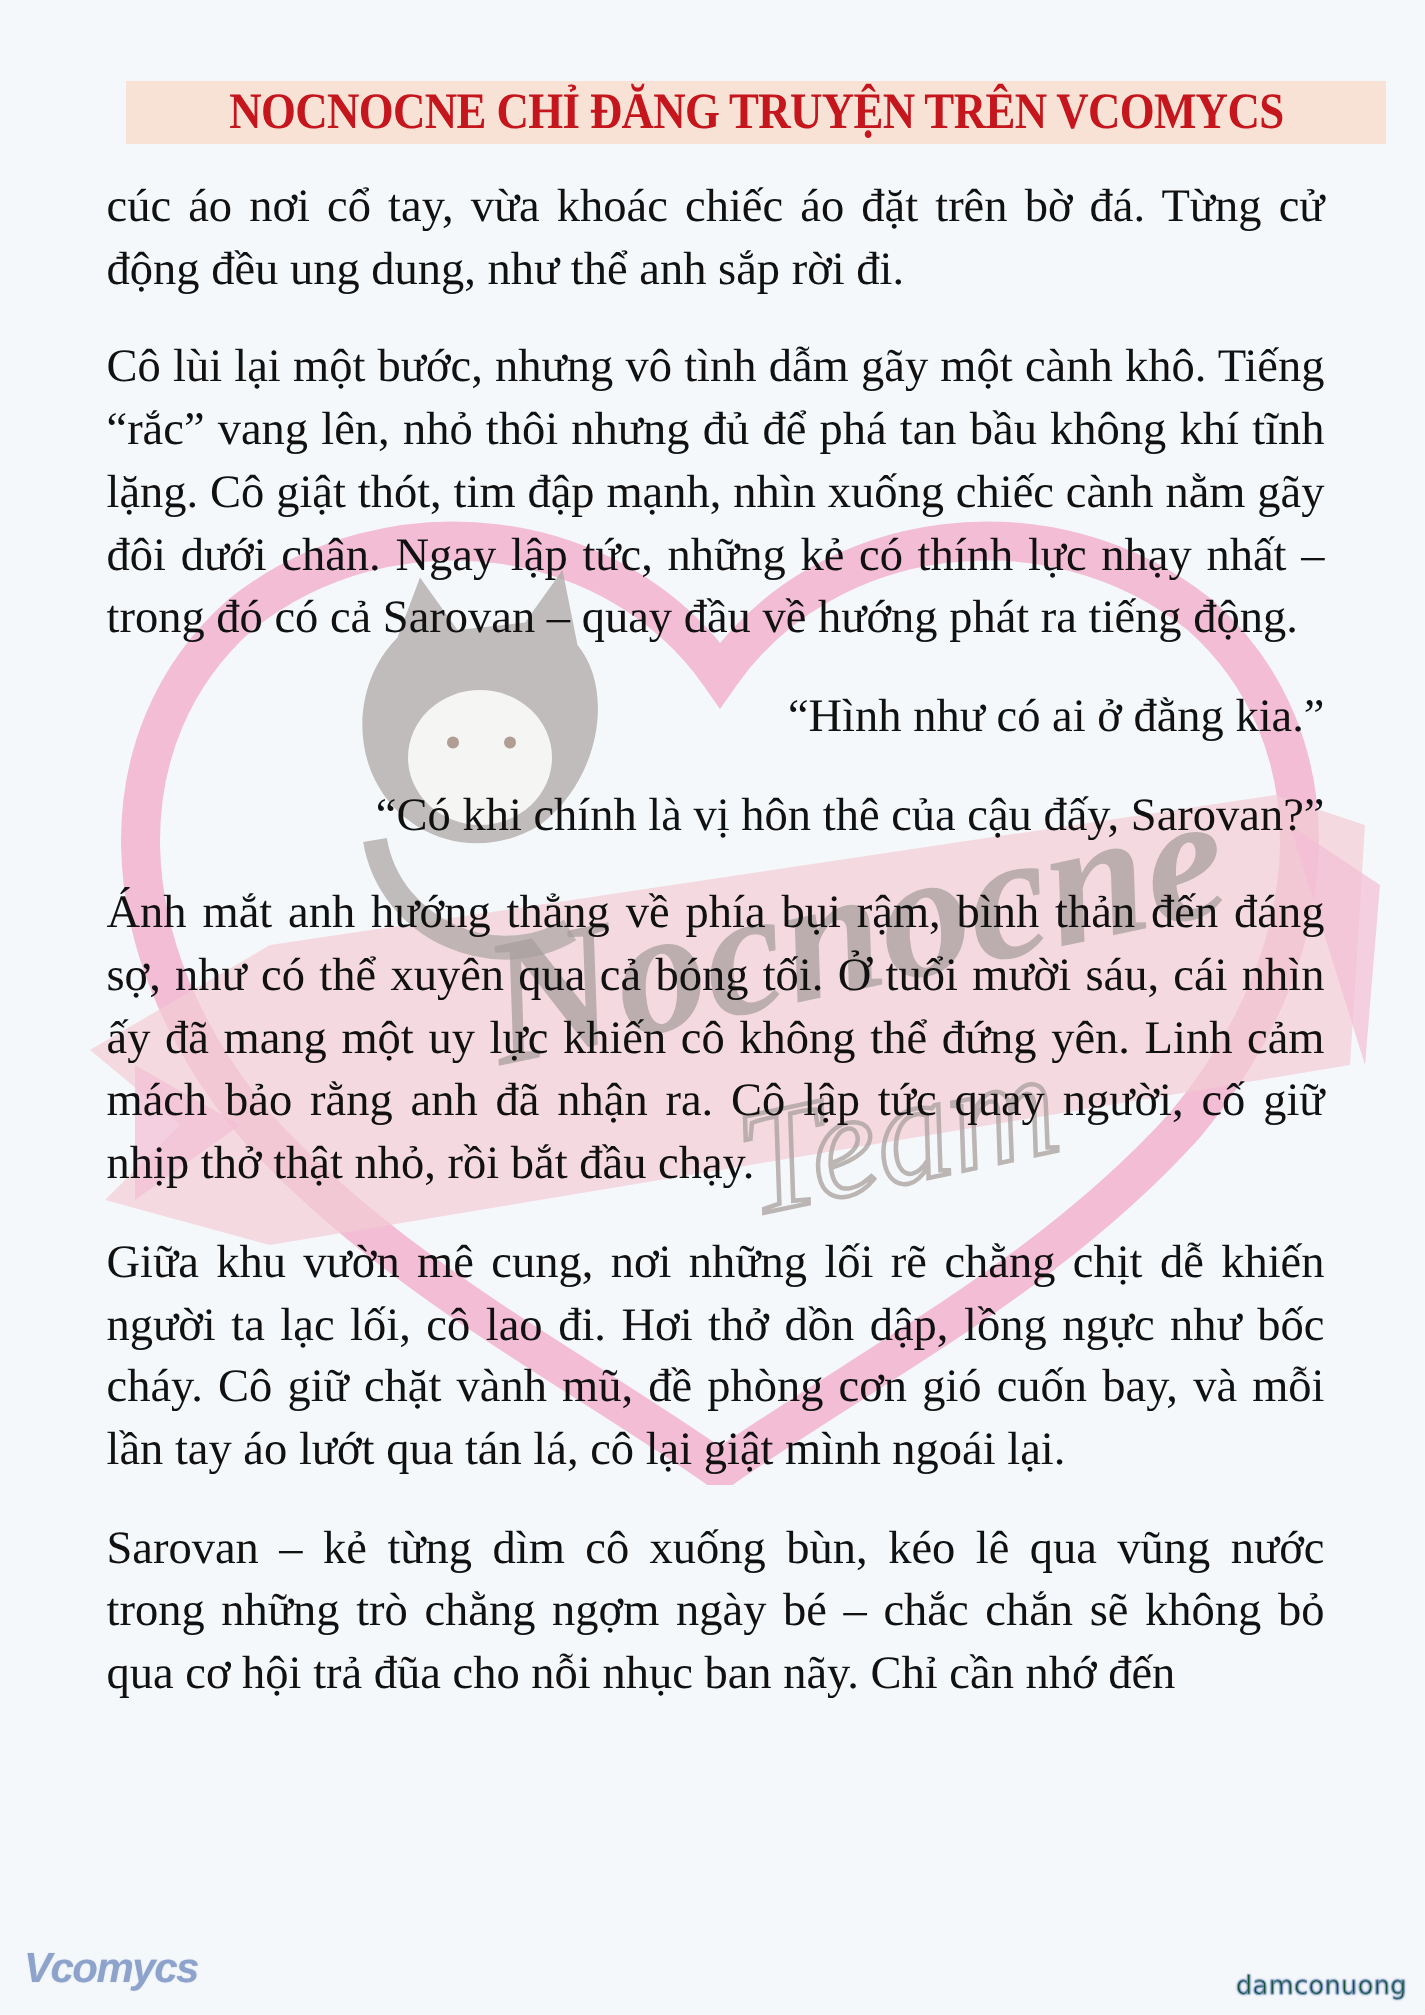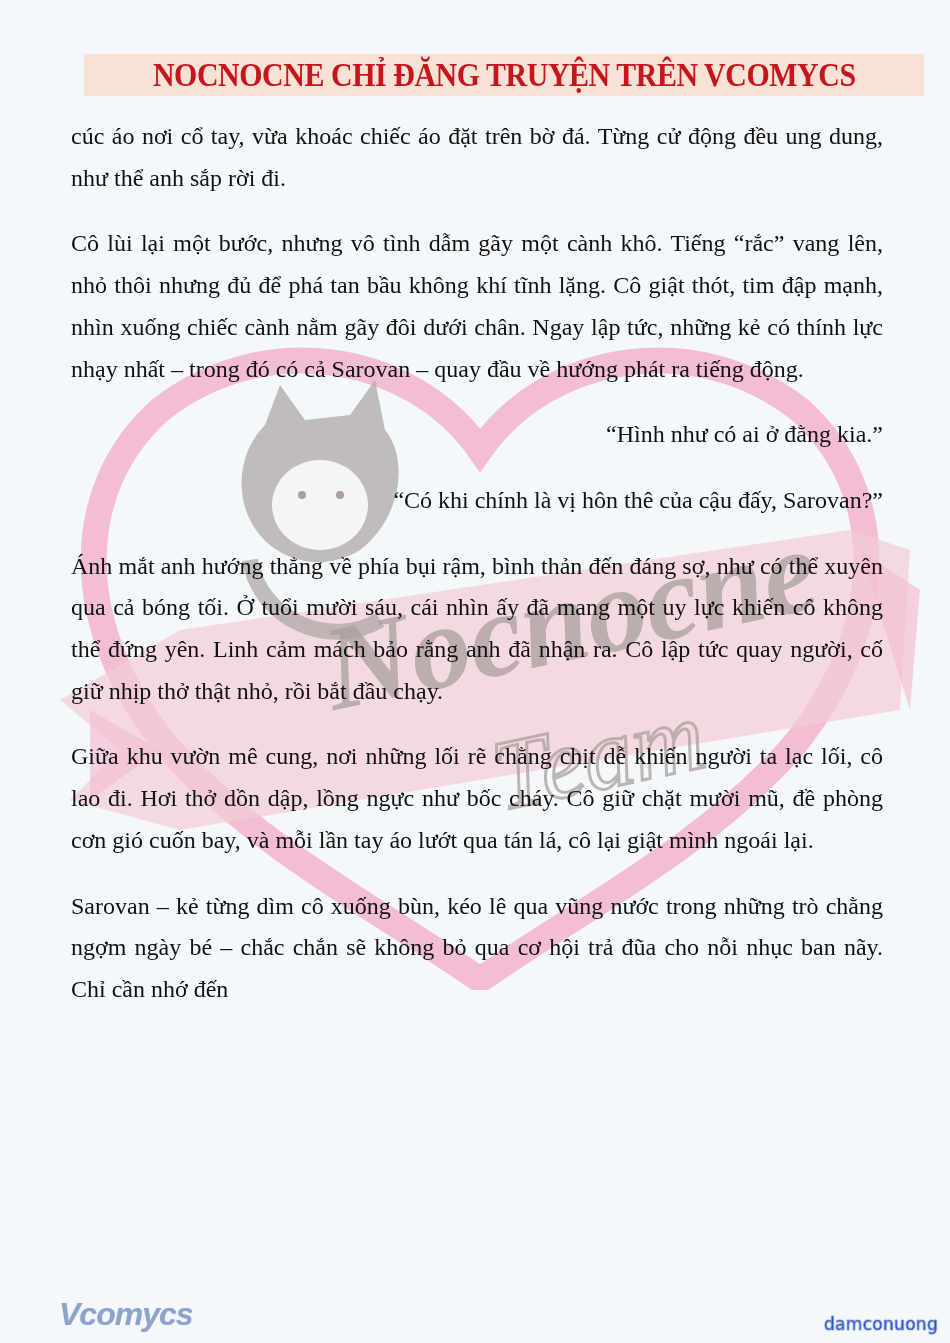--- a/index.html
+++ b/index.html
@@ -26,41 +26,40 @@
       font-size: 34px;
       letter-spacing: -0.5px;
       transform: scaleX(0.88);
       white-space: nowrap;
       display: inline-block;
     }
     .content {
       position: absolute; left: 71px; top: 116px; width: 812px;
       z-index: 1;
       color: #111;
-      font-size: 24px;
+      font-size: 31px;
       line-height: 41.7px;
     }
     .content p {
       margin: 0 0 24px 0;
       text-align: justify;
     }
     .content p.quote { text-align: right; }
     .footer-logo {
       position: absolute; left: 16px; top: 1296px; z-index: 1;
       font-family: "Liberation Sans", sans-serif;
       font-style: italic; font-weight: bold;
-      font-size: 32px; color: #8ea3cc;
+      font-size: 28px; color: #8ea3cc;
       letter-spacing: -1px;
       text-shadow: 0 0 1px #c5d2ea;
-      margin-left: 43px;
     }
     .footer-credit {
       position: absolute; right: 12px; top: 1314px; z-index: 1;
       font-family: "DejaVu Sans", sans-serif;
-      font-size: 17px; color: #1d4ed8;
+      font-size: 17px; color: #14532d;
       -webkit-text-stroke: 0.6px #7f97c6;
       text-shadow: 0 0 2px #7f97c6, 0 0 1px #7f97c6;
       letter-spacing: 0.3px;
     }
   </style>
 </head>
 <body>
 
 <svg class="watermark" viewBox="0 0 900 660" xmlns="http://www.w3.org/2000/svg">
   <g opacity="0.85">
@@ -87,18 +86,18 @@
 <div class="banner">
   <span>NOCNOCNE CHỈ ĐĂNG TRUYỆN TRÊN VCOMYCS</span>
 </div>
 
 <div class="content">
   <p>cúc áo nơi cổ tay, vừa khoác chiếc áo đặt trên bờ đá. Từng cử động đều ung dung, như thể anh sắp rời đi.</p>
   <p>Cô lùi lại một bước, nhưng vô tình dẫm gãy một cành khô. Tiếng “rắc” vang lên, nhỏ thôi nhưng đủ để phá tan bầu không khí tĩnh lặng. Cô giật thót, tim đập mạnh, nhìn xuống chiếc cành nằm gãy đôi dưới chân. Ngay lập tức, những kẻ có thính lực nhạy nhất – trong đó có cả Sarovan – quay đầu về hướng phát ra tiếng động.</p>
   <p class="quote">“Hình như có ai ở đằng kia.”</p>
   <p class="quote">“Có khi chính là vị hôn thê của cậu đấy, Sarovan?”</p>
   <p>Ánh mắt anh hướng thẳng về phía bụi rậm, bình thản đến đáng sợ, như có thể xuyên qua cả bóng tối. Ở tuổi mười sáu, cái nhìn ấy đã mang một uy lực khiến cô không thể đứng yên. Linh cảm mách bảo rằng anh đã nhận ra. Cô lập tức quay người, cố giữ nhịp thở thật nhỏ, rồi bắt đầu chạy.</p>
-  <p>Giữa khu vườn mê cung, nơi những lối rẽ chằng chịt dễ khiến người ta lạc lối, cô lao đi. Hơi thở dồn dập, lồng ngực như bốc cháy. Cô giữ chặt mười mũ, đề phòng cơn gió cuốn bay, và mỗi lần tay áo lướt qua tán lá, cô lại giật mình ngoái lại.</p>
+  <p>Giữa khu vườn mê cung, nơi những lối rẽ chằng chịt dễ khiến người ta lạc lối, cô lao đi. Hơi thở dồn dập, lồng ngực như bốc cháy. Cô giữ chặt vành mũ, đề phòng cơn gió cuốn bay, và mỗi lần tay áo lướt qua tán lá, cô lại giật mình ngoái lại.</p>
   <p>Sarovan – kẻ từng dìm cô xuống bùn, kéo lê qua vũng nước trong những trò chằng ngợm ngày bé – chắc chắn sẽ không bỏ qua cơ hội trả đũa cho nỗi nhục ban nãy. Chỉ cần nhớ đến</p>
 </div>
 
 <div class="footer-logo">Vcomycs</div>
 <div class="footer-credit">damconuong</div>
 
 </body></html>

